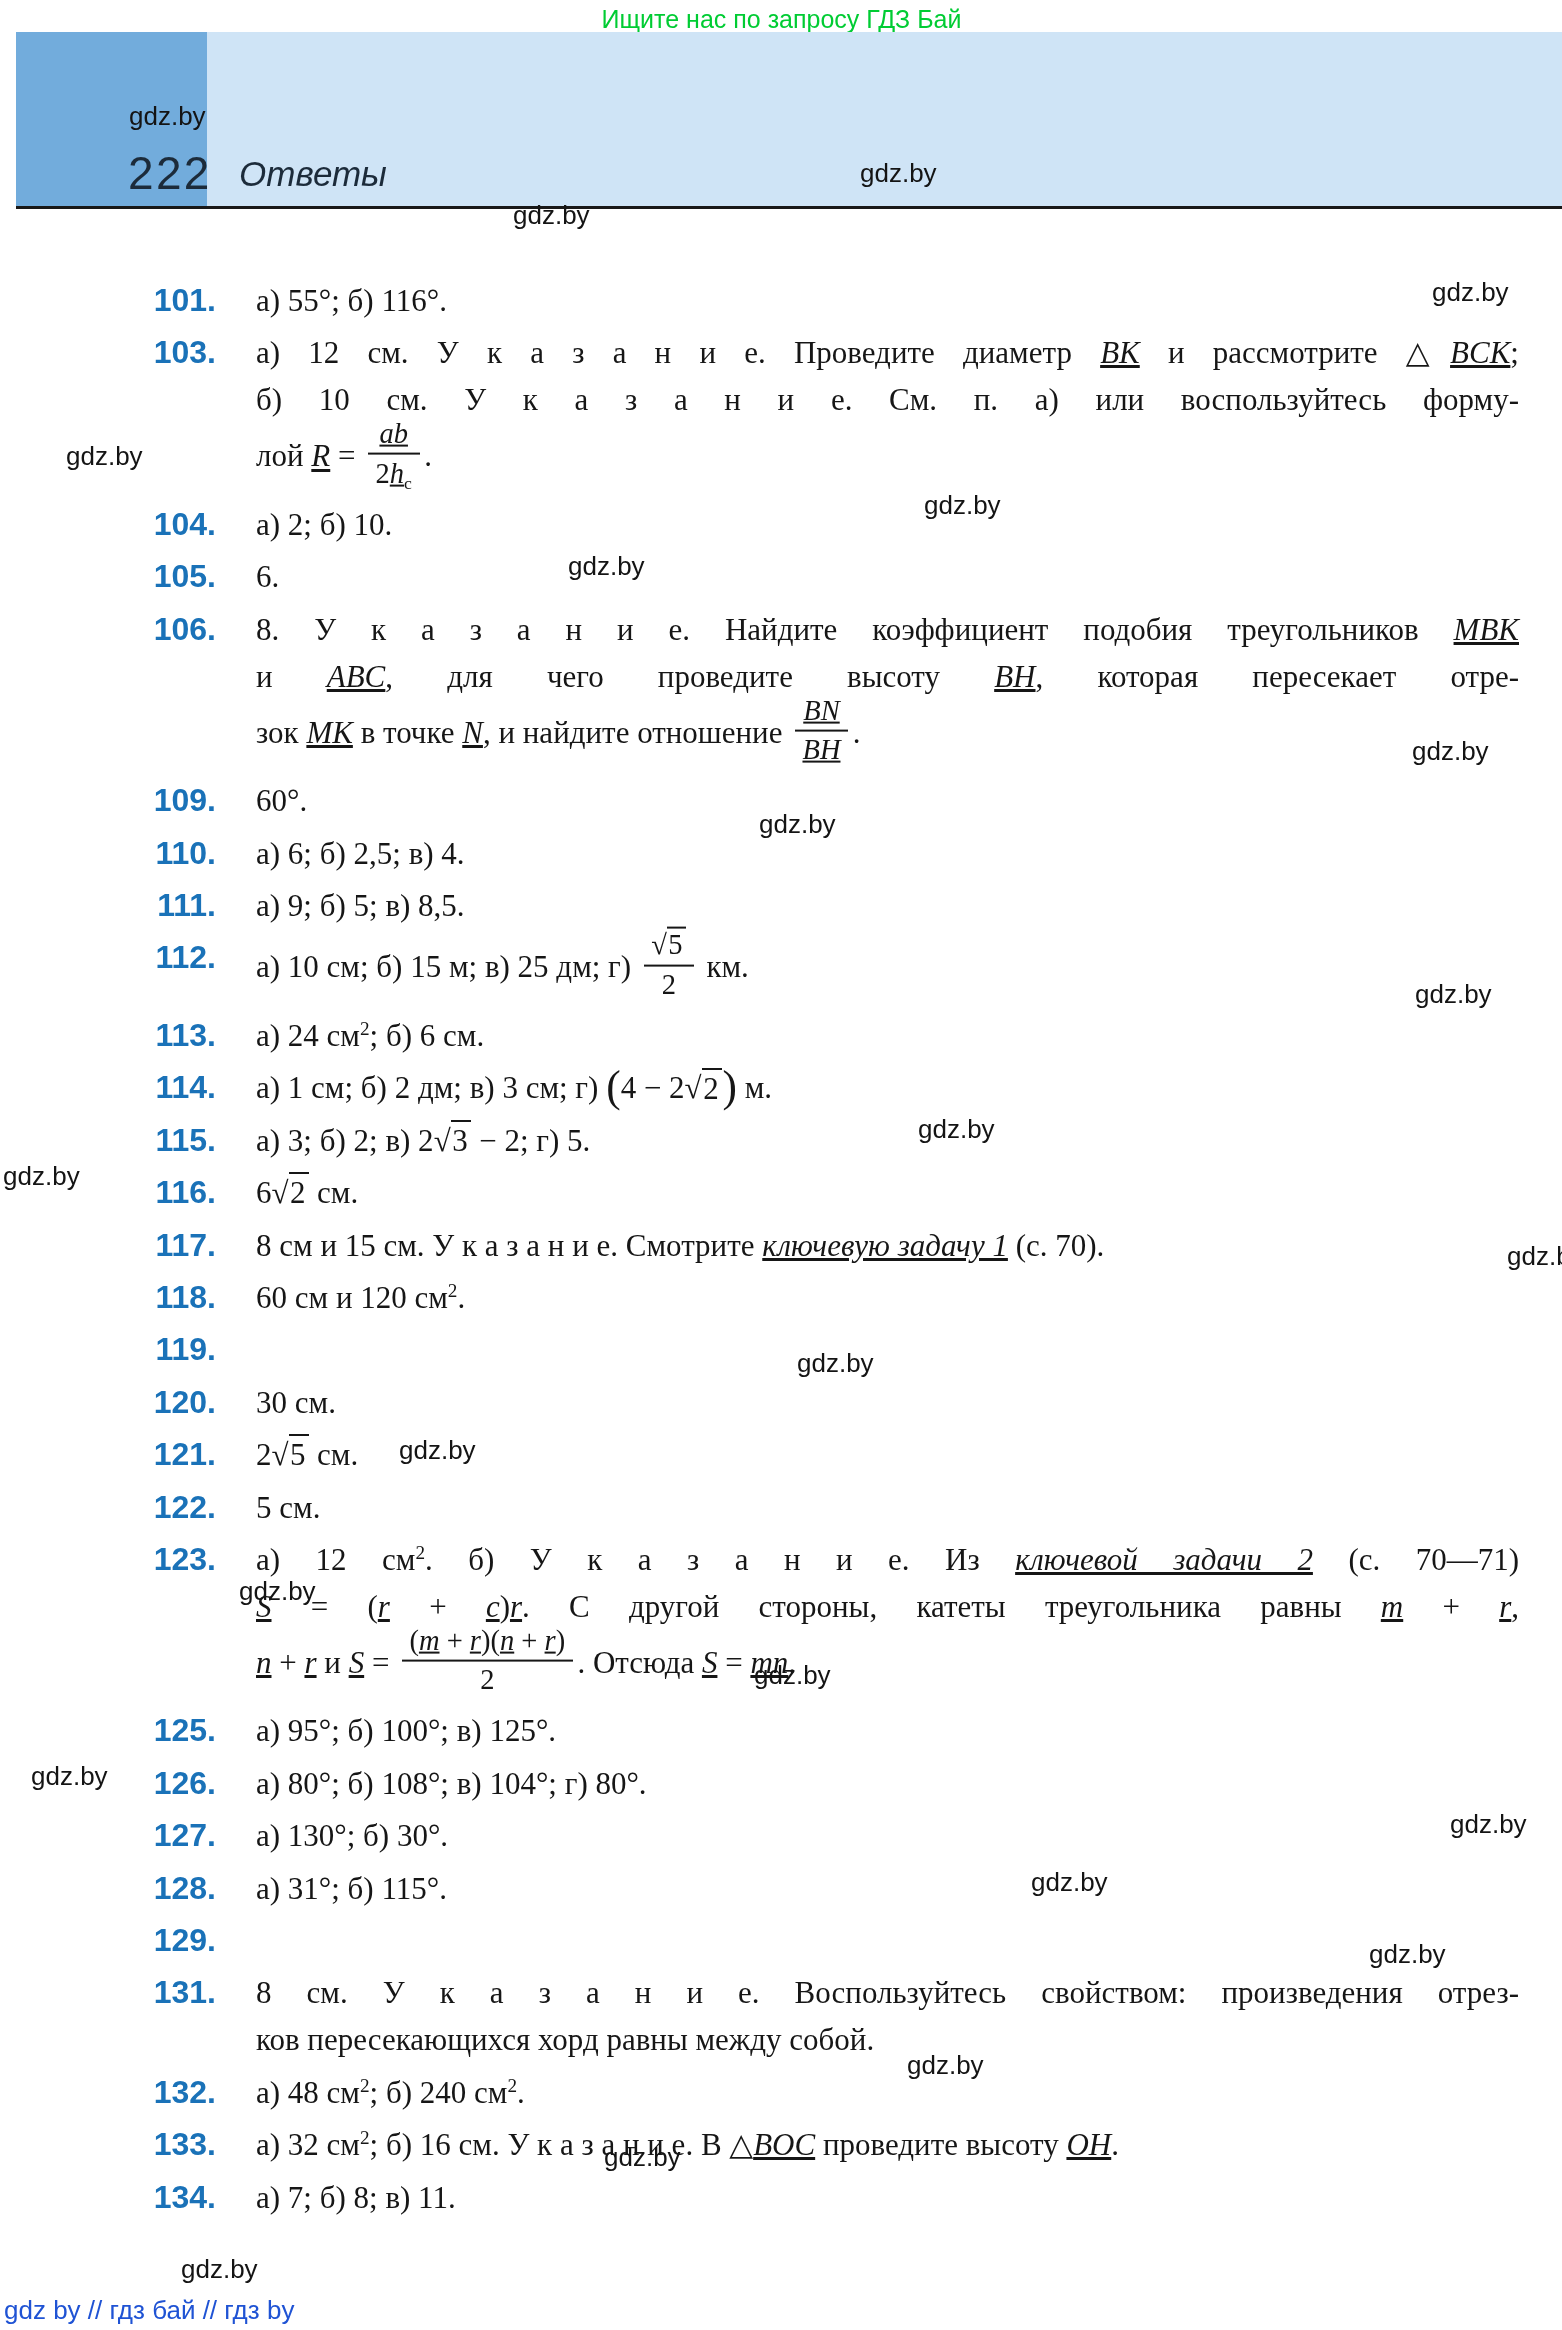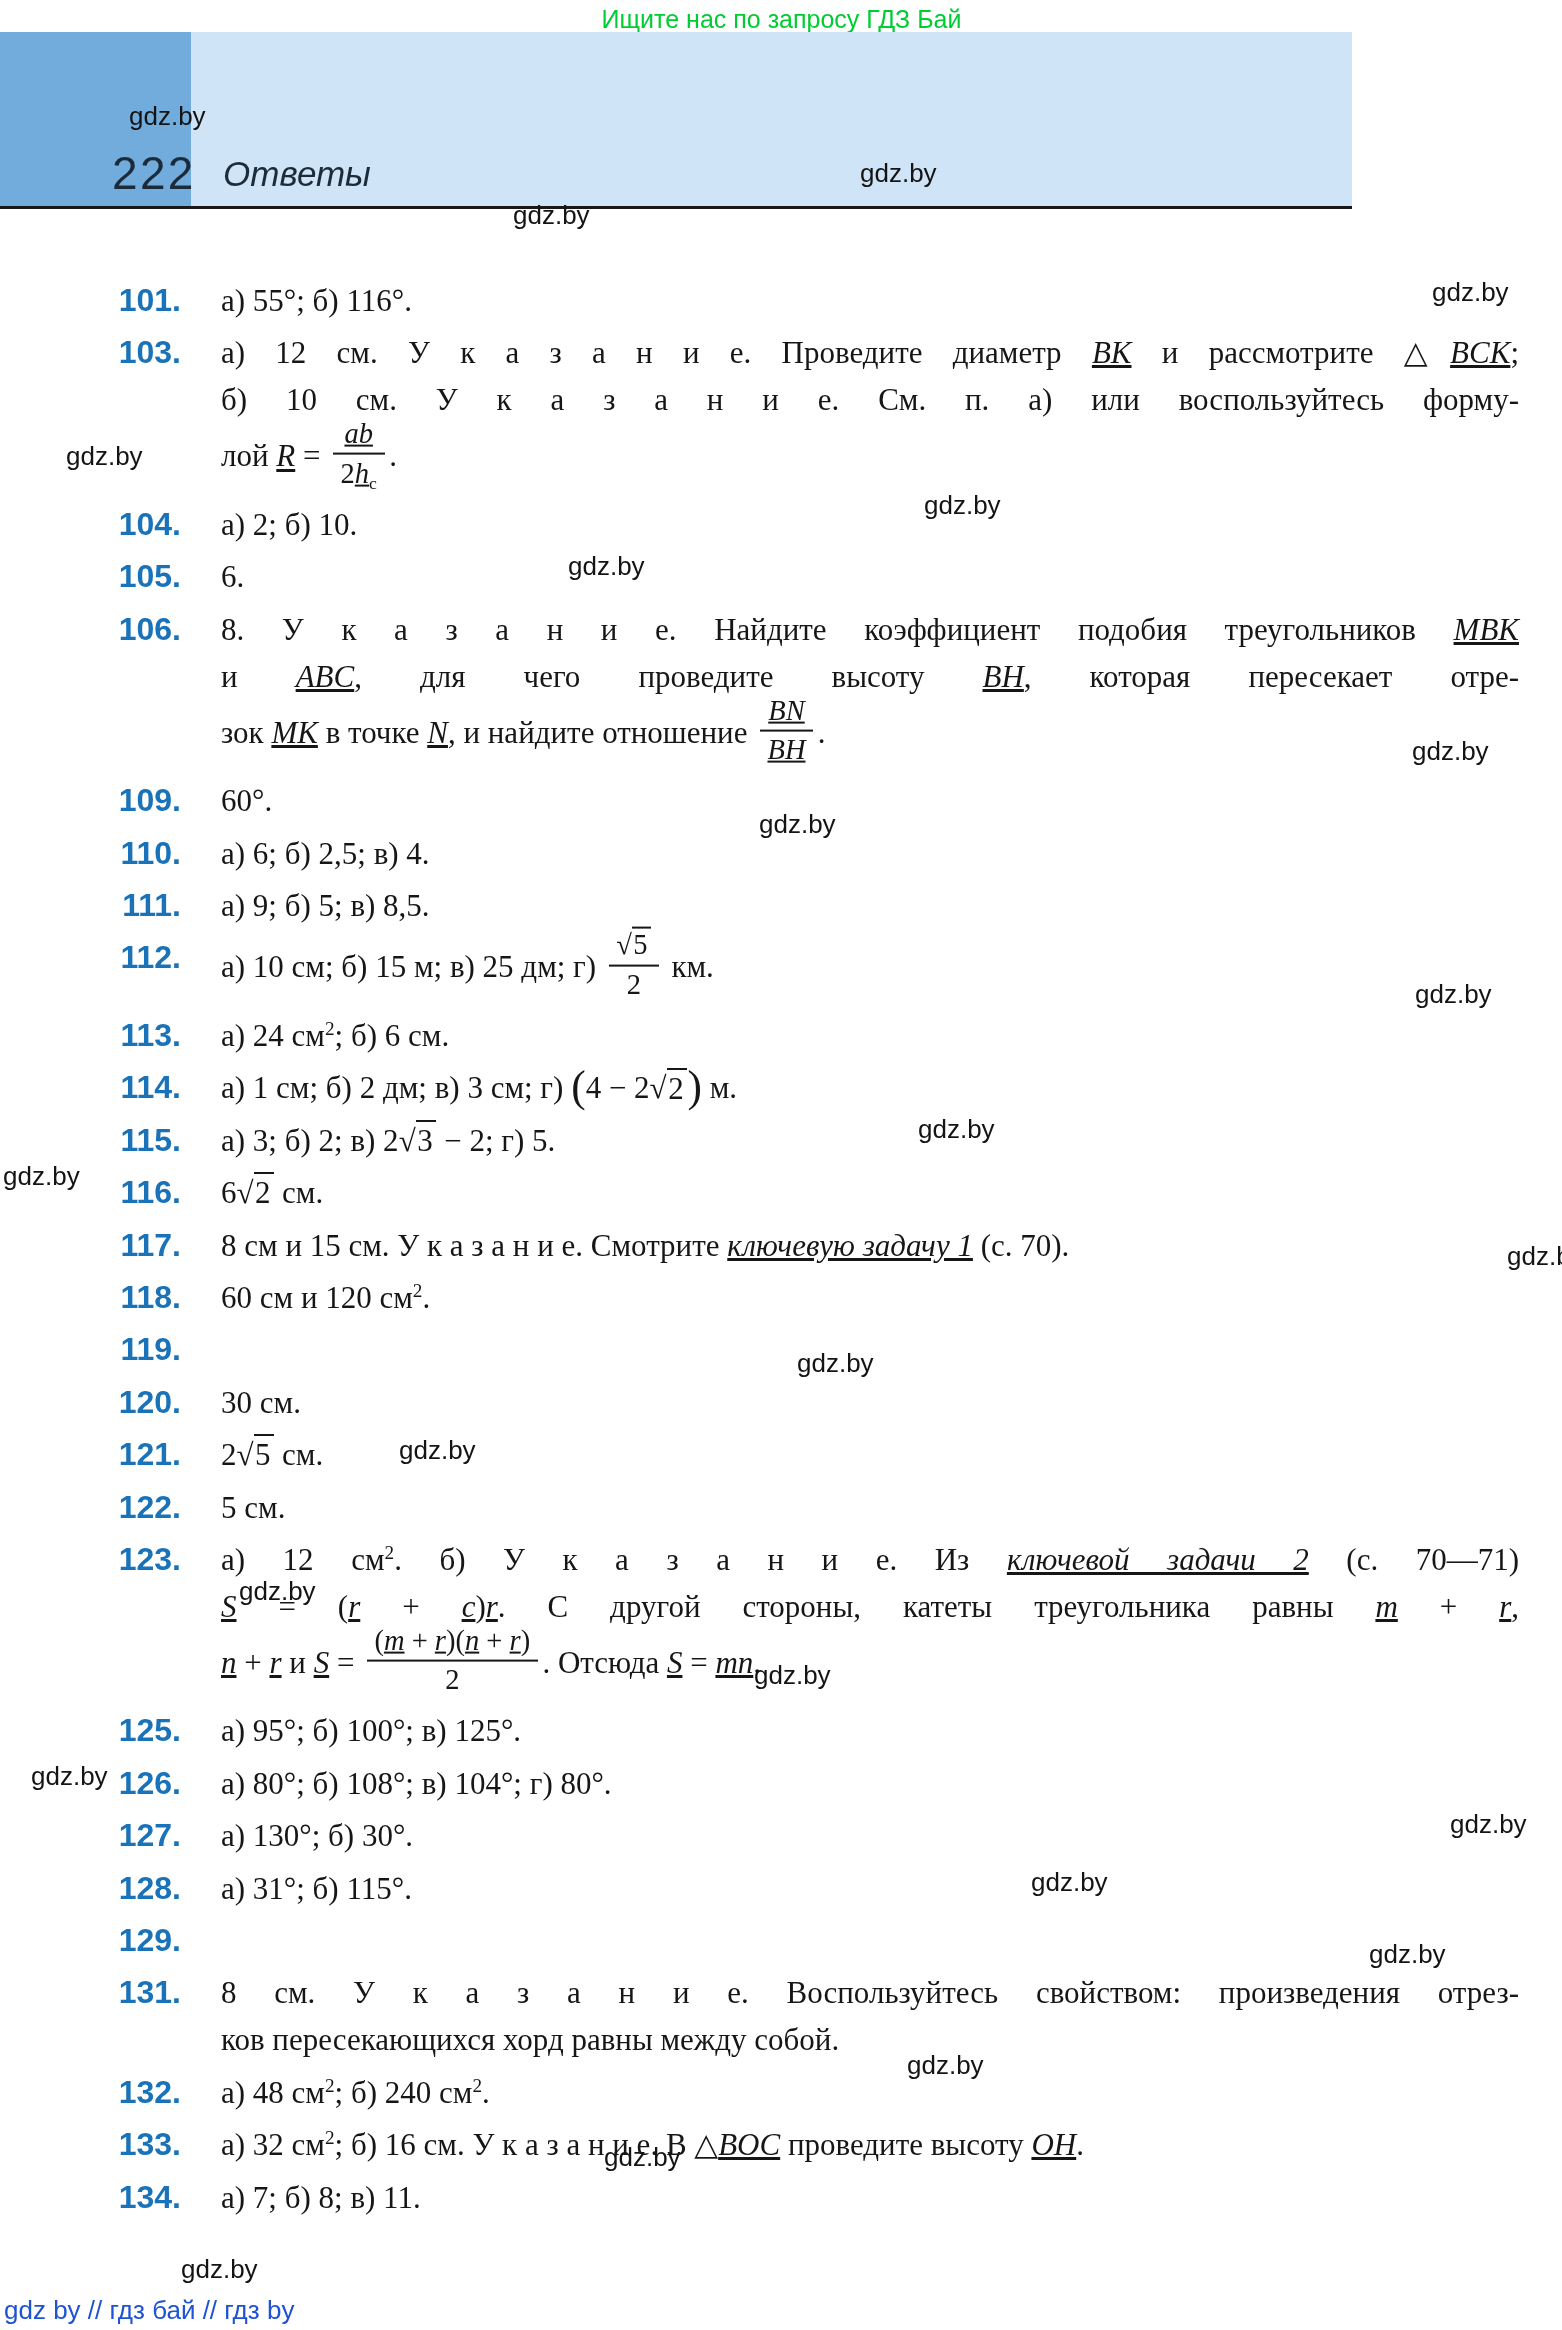--- a/index.html
+++ b/index.html
@@ -9,39 +9,39 @@
   html,body{margin:0;padding:0;}
   body{
     width:1563px;height:2330px;position:relative;background:#ffffff;overflow:hidden;
     font-family:"Liberation Serif", serif;color:var(--ink);
   }
   .banner{
     position:absolute;top:4.6px;left:0;width:100%;text-align:center;
     font-family:"Liberation Sans", sans-serif;font-size:25px;color:var(--banner-green);
   }
   .header{
-    position:absolute;top:32px;left:0;width:1352px;height:174px;
+    position:absolute;top:32px;left:16px;width:1546px;height:174px;
     background:var(--header-light);border-bottom:3.8px solid #181818;box-sizing:content-box;
   }
   .header-dark{position:absolute;left:0;top:0;width:191px;height:174px;background:var(--header-dark);}
   .page-num{
     position:absolute;left:112px;bottom:6.1px;font-family:"Liberation Sans", sans-serif;
     font-size:46px;color:#1c2b3a;letter-spacing:2.3px;
   }
   .section-title{
     position:absolute;left:223px;bottom:12.2px;font-family:"Liberation Sans", sans-serif;
     font-style:italic;font-size:35px;color:#1c2b3a;
   }
   .wm{
     position:absolute;font-family:"Liberation Sans", sans-serif;font-size:26px;
     color:#141414;white-space:nowrap;z-index:5;
   }
   .answers{
     position:absolute;left:0;top:210px;width:1563px;box-sizing:border-box;
-    padding:67px 44px 0 74px;
+    padding:67px 44px 0 109px;
   }
   .row{display:flex;margin-bottom:5.4px;}
   .num{
     flex:0 0 107px;text-align:right;font-family:"Liberation Sans", sans-serif;
     font-weight:bold;font-size:32px;color:var(--answer-number);line-height:47px;
   }
   .ans{flex:1;margin-left:40px;font-size:31px;line-height:47px;min-width:0;}
   .line{min-height:47px;}
   .line.j{text-align:justify;text-align-last:justify;}
   .it{font-style:italic;text-decoration:underline;}

